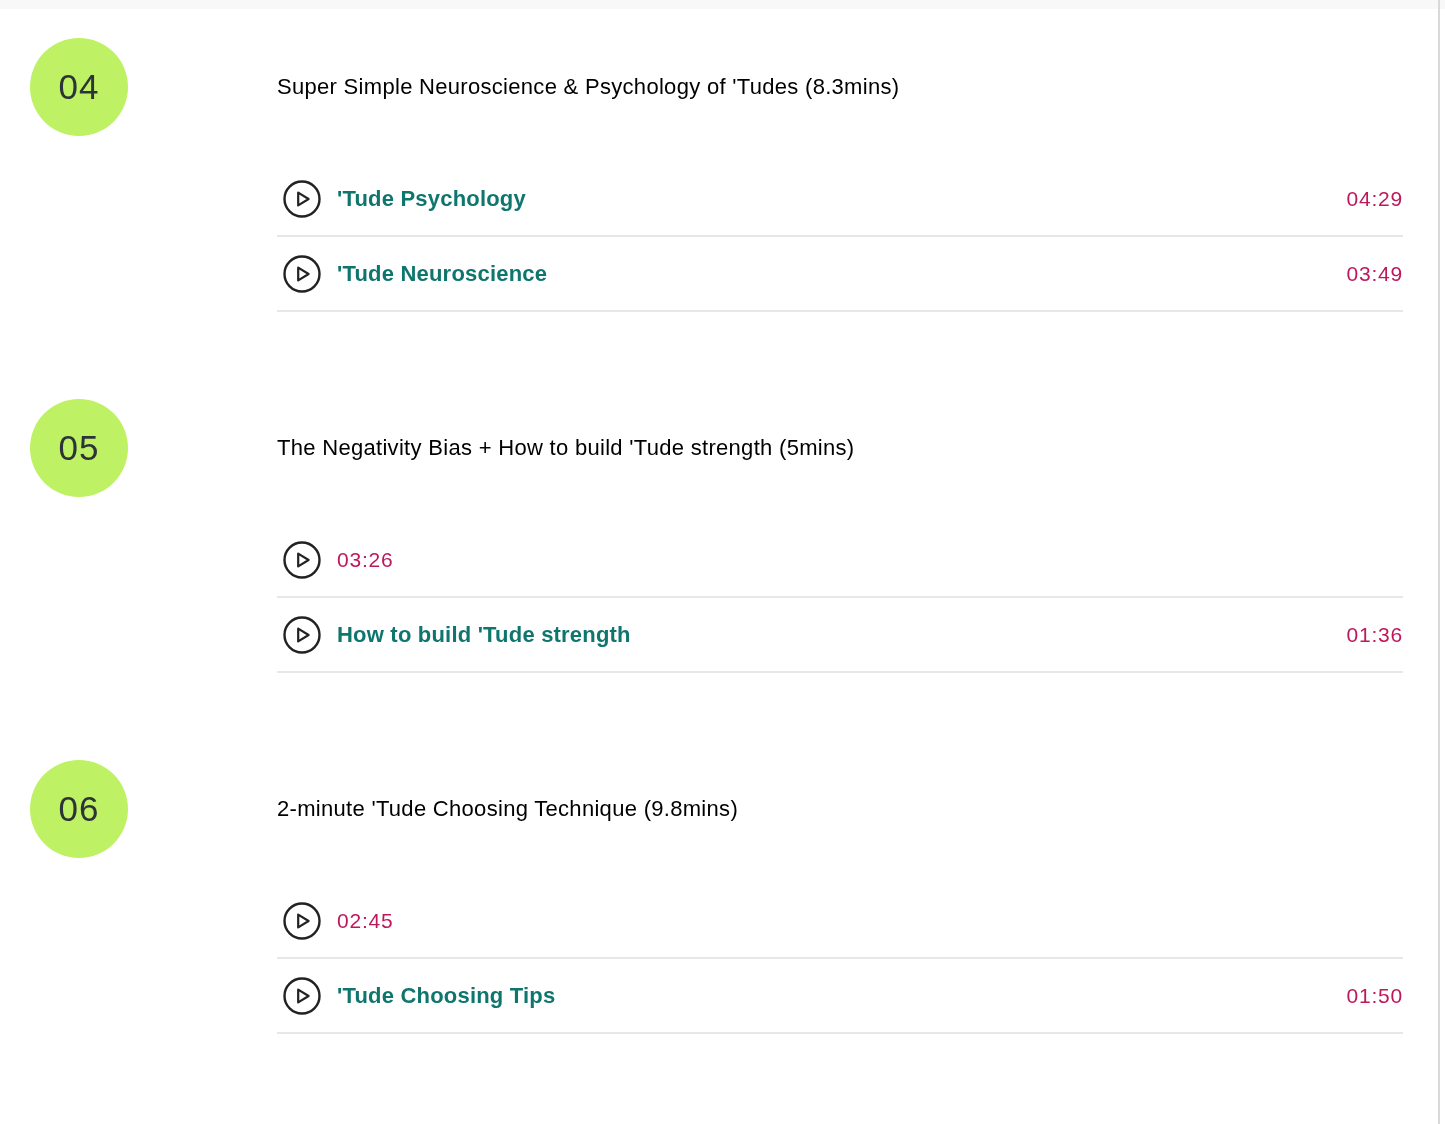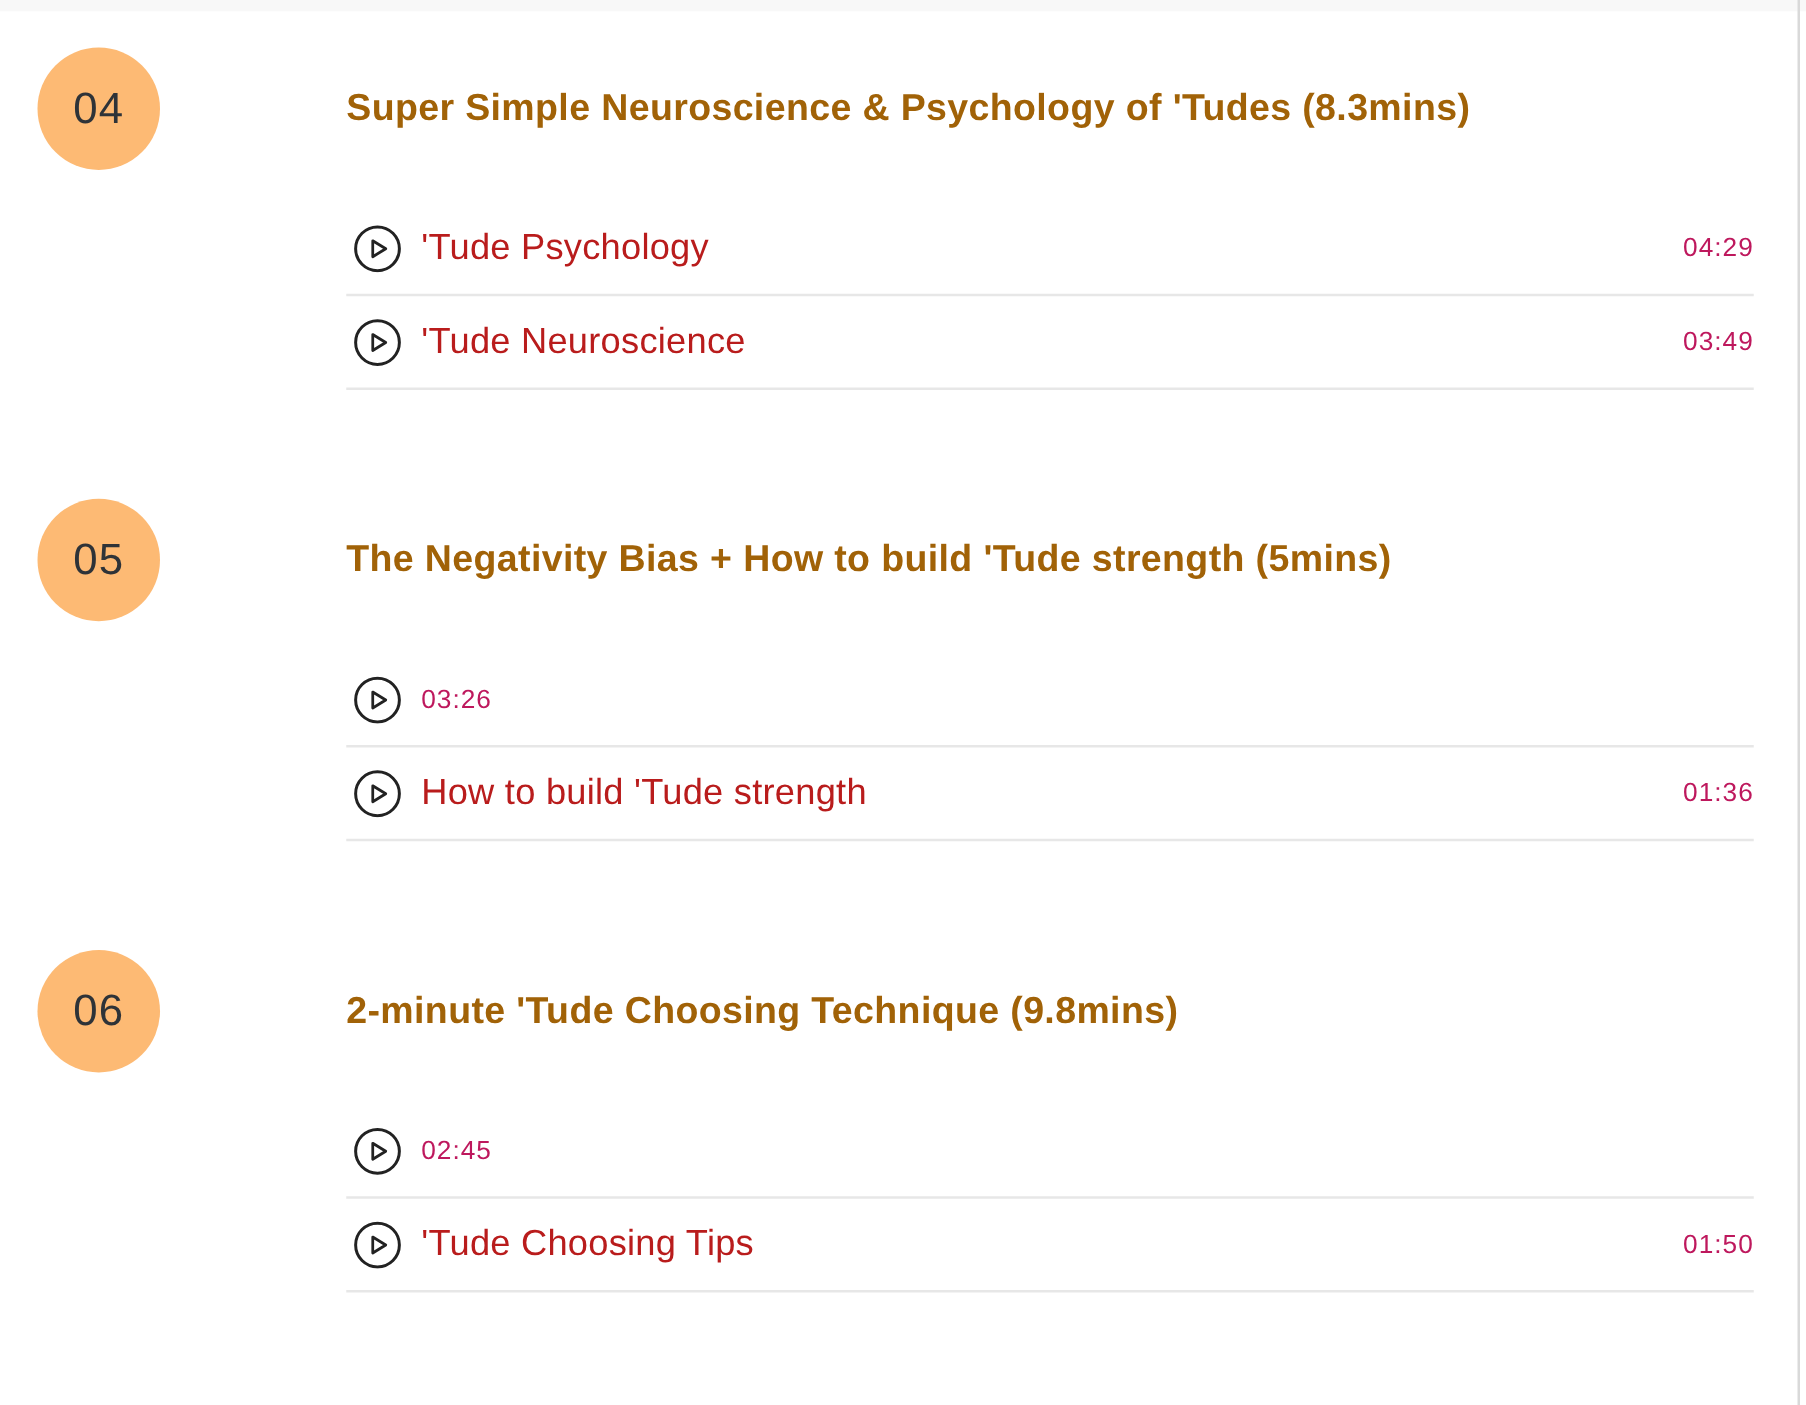--- a/index.html
+++ b/index.html
@@ -39,37 +39,37 @@
   .section-header {
     display: flex;
     align-items: center;
     height: 98px;
   }
   .badge {
     width: 98px;
     height: 98px;
     margin-left: 30px;
     border-radius: 50%;
-    background: #fdba74;
+    background: #bef264;
     display: flex;
     align-items: center;
     justify-content: center;
     flex: 0 0 auto;
   }
   .badge span {
     font-size: 35px;
     font-weight: 400;
     color: #2e3338;
     letter-spacing: 1px;
   }
   .section-title {
     margin: 0 0 0 149px;
-    font-size: 30px;
-    font-weight: 700;
-    color: #a16207;
+    font-size: 22px;
+    font-weight: 400;
+    color: #000000;
     letter-spacing: 0.3px;
     white-space: nowrap;
   }
   .rows {
     margin-top: 26px;
   }
   .row {
     box-sizing: border-box;
     height: 75px;
     margin-left: 277px;
@@ -89,25 +89,26 @@
     border: none;
     cursor: pointer;
     flex: 0 0 auto;
     display: flex;
     align-items: center;
     justify-content: center;
   }
   .play svg { display: block; }
   .lesson-title {
     flex: 1;
-    font-size: 29px;
-    color: #b91c1c;
+    font-size: 22px;
+    color: #0f766e;
     letter-spacing: 0.2px;
     white-space: nowrap;
     overflow: hidden;
+    font-weight: bold;
   }
   .duration {
     font-size: 21px;
     color: #be185d;
     letter-spacing: 0.8px;
     flex: 0 0 auto;
   }
 </style>
 </head>
 <body>

